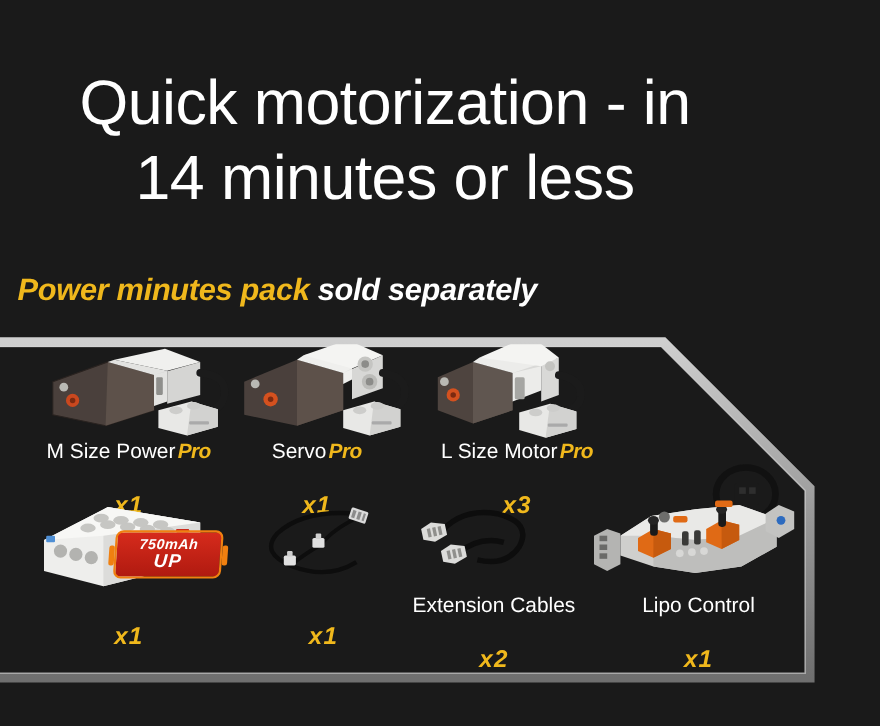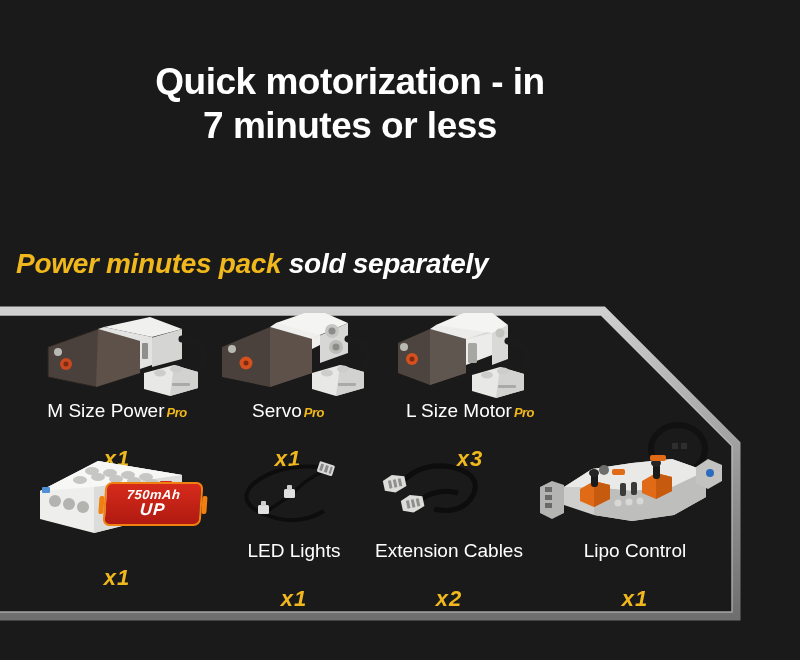--- a/index.html
+++ b/index.html
@@ -10,22 +10,22 @@
     overflow:hidden;
     position:relative;
   }
 
   
   .headline {
     position:absolute;
     top:60px; left:0; width:700px;
     text-align:center;
     color:#ffffff;
-    font-size:37px;
-    font-weight:bold;
+    font-size:57px;
+    font-weight:normal;
     line-height:1.2;
     letter-spacing:-0.5px;
   }
   .headline .line { display:block; }
 
   
   .subtitle {
     position:absolute;
     top:248px; left:16px;
     font-size:28px;
@@ -56,21 +56,21 @@
     color:#ffffff;
     font-size:19px;
     font-weight:400;
     white-space:nowrap;
     line-height:1;
   }
   .pro {
     color:#f0b81c;
     font-weight:bold;
     font-style:italic;
-    font-size:13px;
+    font-size:19px;
     letter-spacing:-0.5px;
     margin-left:2px;
   }
   .qty {
     color:#f0b81c;
     font-size:22px;
     font-weight:bold;
     font-style:italic;
     letter-spacing:1px;
     margin-top:28px;
@@ -102,21 +102,21 @@
     background:#f08010; border-radius:2px;
   }
   .mah-badge:before { left:-7px; }
   .mah-badge:after  { right:-7px; }
 </style>
 </head>
 <body>
 
 <div class="headline">
   <span class="line">Quick motorization - in</span>
-  <span class="line">7 minutes or less</span>
+  <span class="line">14 minutes or less</span>
 </div>
 
 <div class="subtitle">
   <span class="gold">Power minutes pack</span>
   <span class="white">sold separately</span>
 </div>
 
 <div class="panel-frame">
   <svg width="752" height="317" viewBox="0 0 752 317">
     <defs>
@@ -266,21 +266,20 @@
         <g transform="translate(52,36)">
           <rect x="0" y="0" width="11" height="9" rx="1.5" fill="#e0e0e0"></rect>
           <rect x="3" y="-4" width="5" height="5" rx="1" fill="#cfcfcf"></rect>
         </g>
         <g transform="translate(26,52)">
           <rect x="0" y="0" width="11" height="9" rx="1.5" fill="#e0e0e0"></rect>
           <rect x="3" y="-4" width="5" height="5" rx="1" fill="#cfcfcf"></rect>
         </g>
       </svg>
     </div>
-    <div class="label"><span>LED Lights</span></div>
     <div class="qty">x1</div>
   </div>
 
   <div class="cell" style="left:360px; top:148px; width:178px;">
     <div class="art">
       <svg width="178" height="86" viewBox="0 0 178 86">
         <path d="M38 34 Q58 8 92 14 Q124 22 112 44 Q100 62 74 56" fill="none" stroke="#0d0d0d" stroke-width="5"></path>
         <path d="M56 50 Q76 34 98 40" fill="none" stroke="#0d0d0d" stroke-width="5"></path>
         <g transform="translate(22,24) rotate(-12)">
           <path d="M0 4 L10 0 L22 4 L22 14 L10 18 L0 14 Z" fill="#dcdcda"></path>

